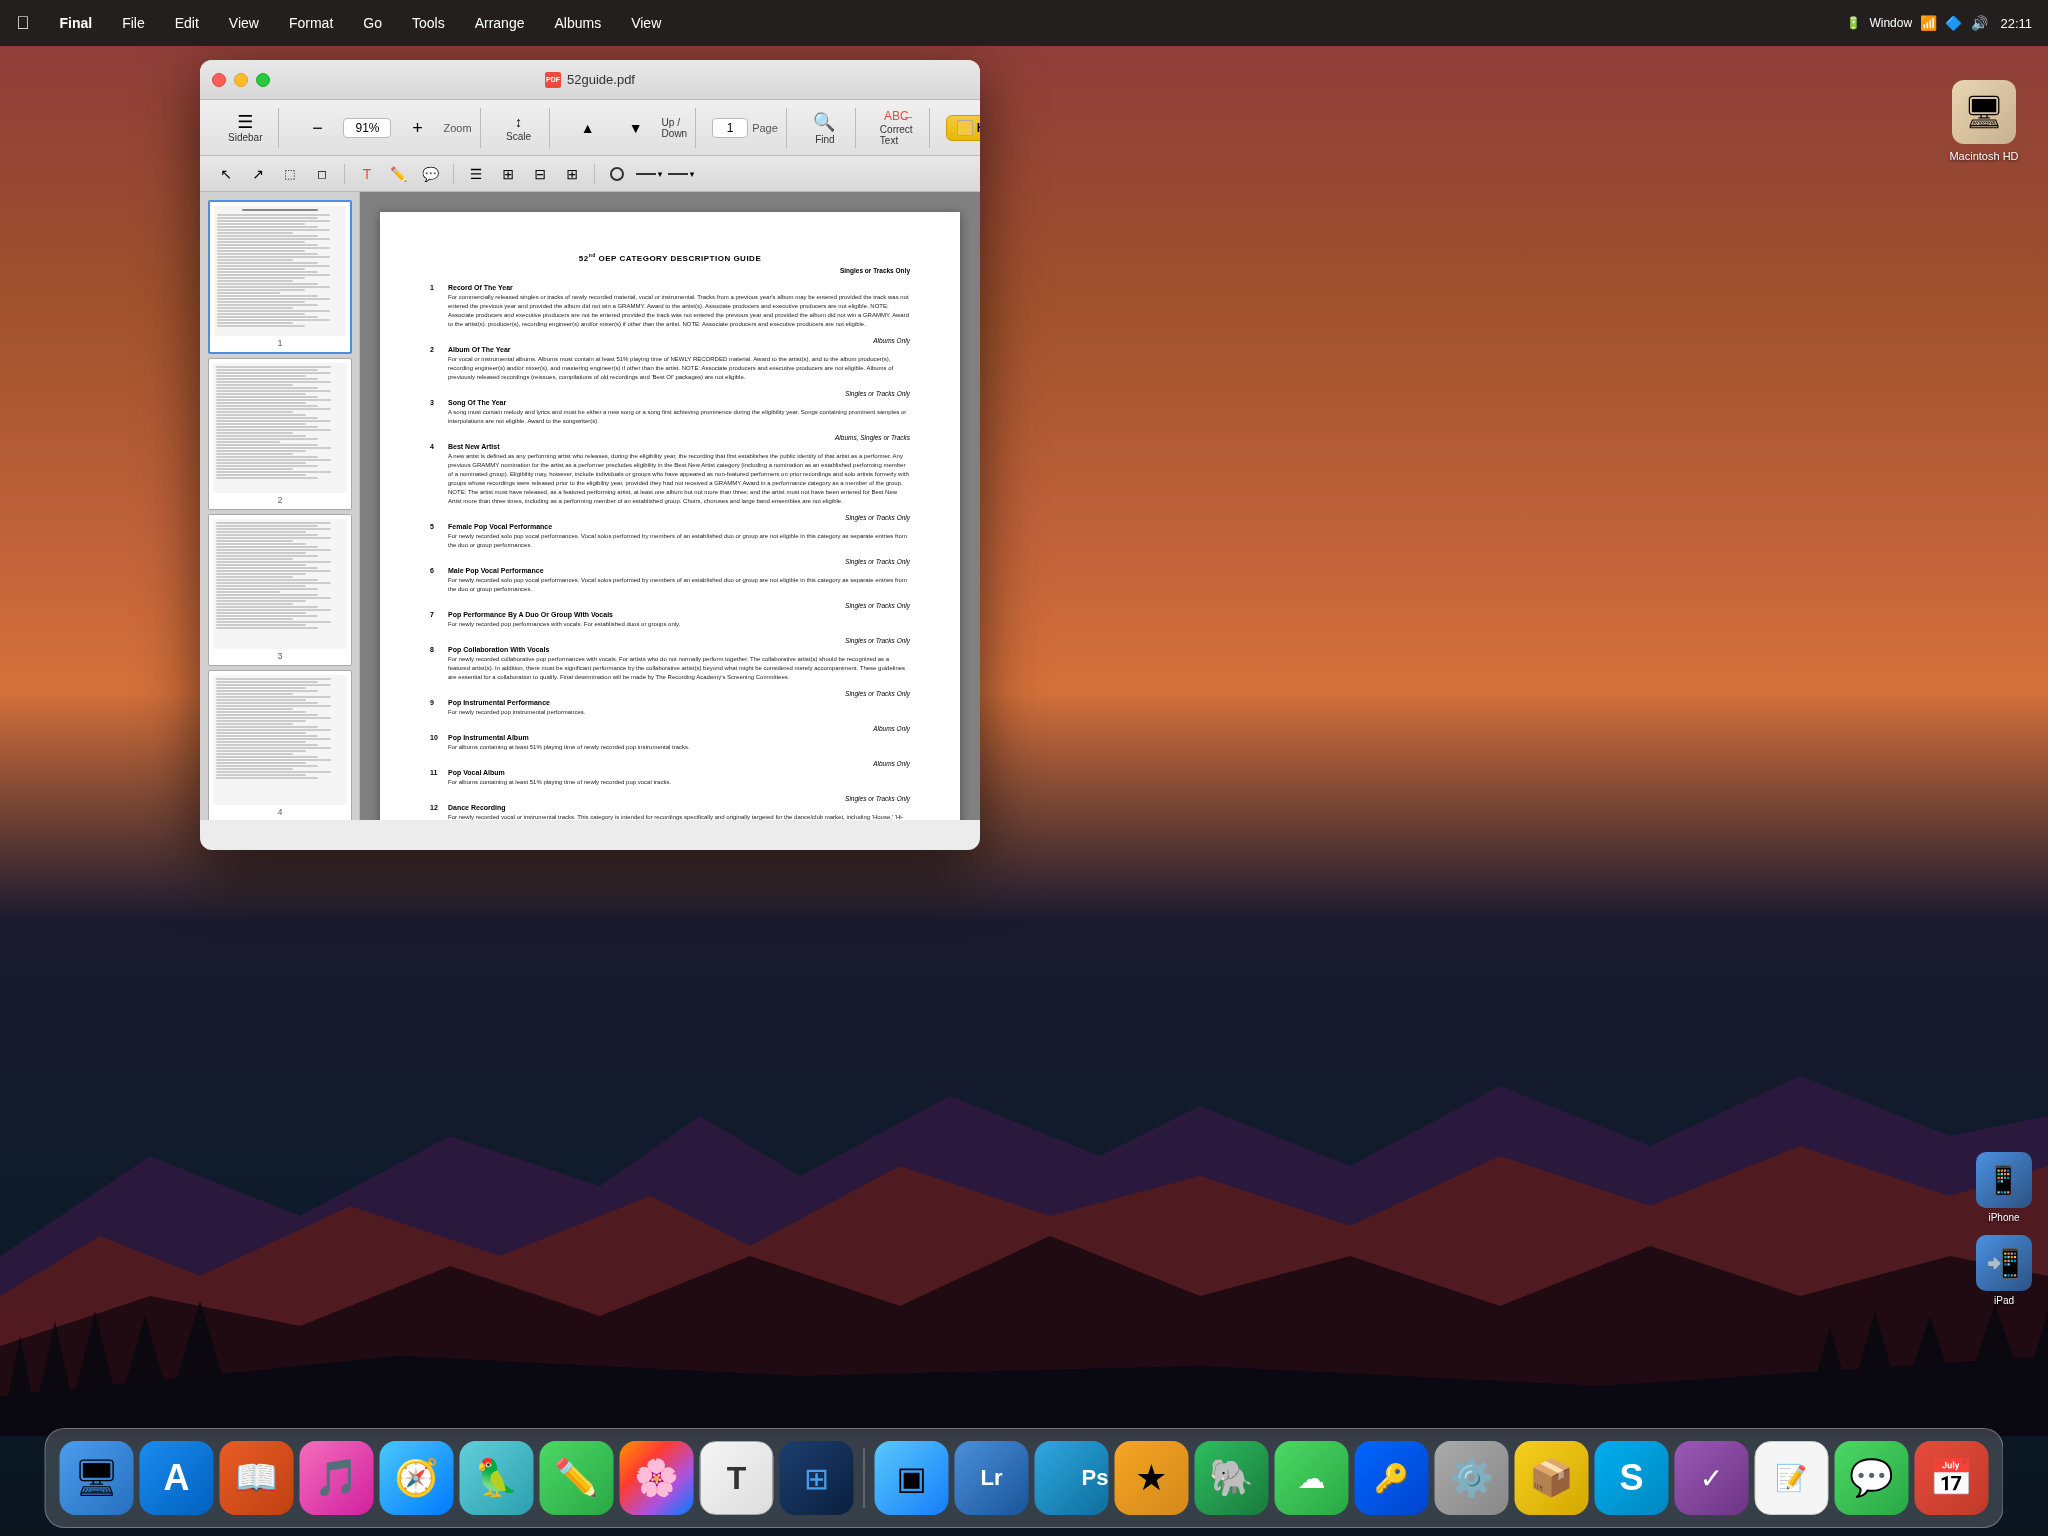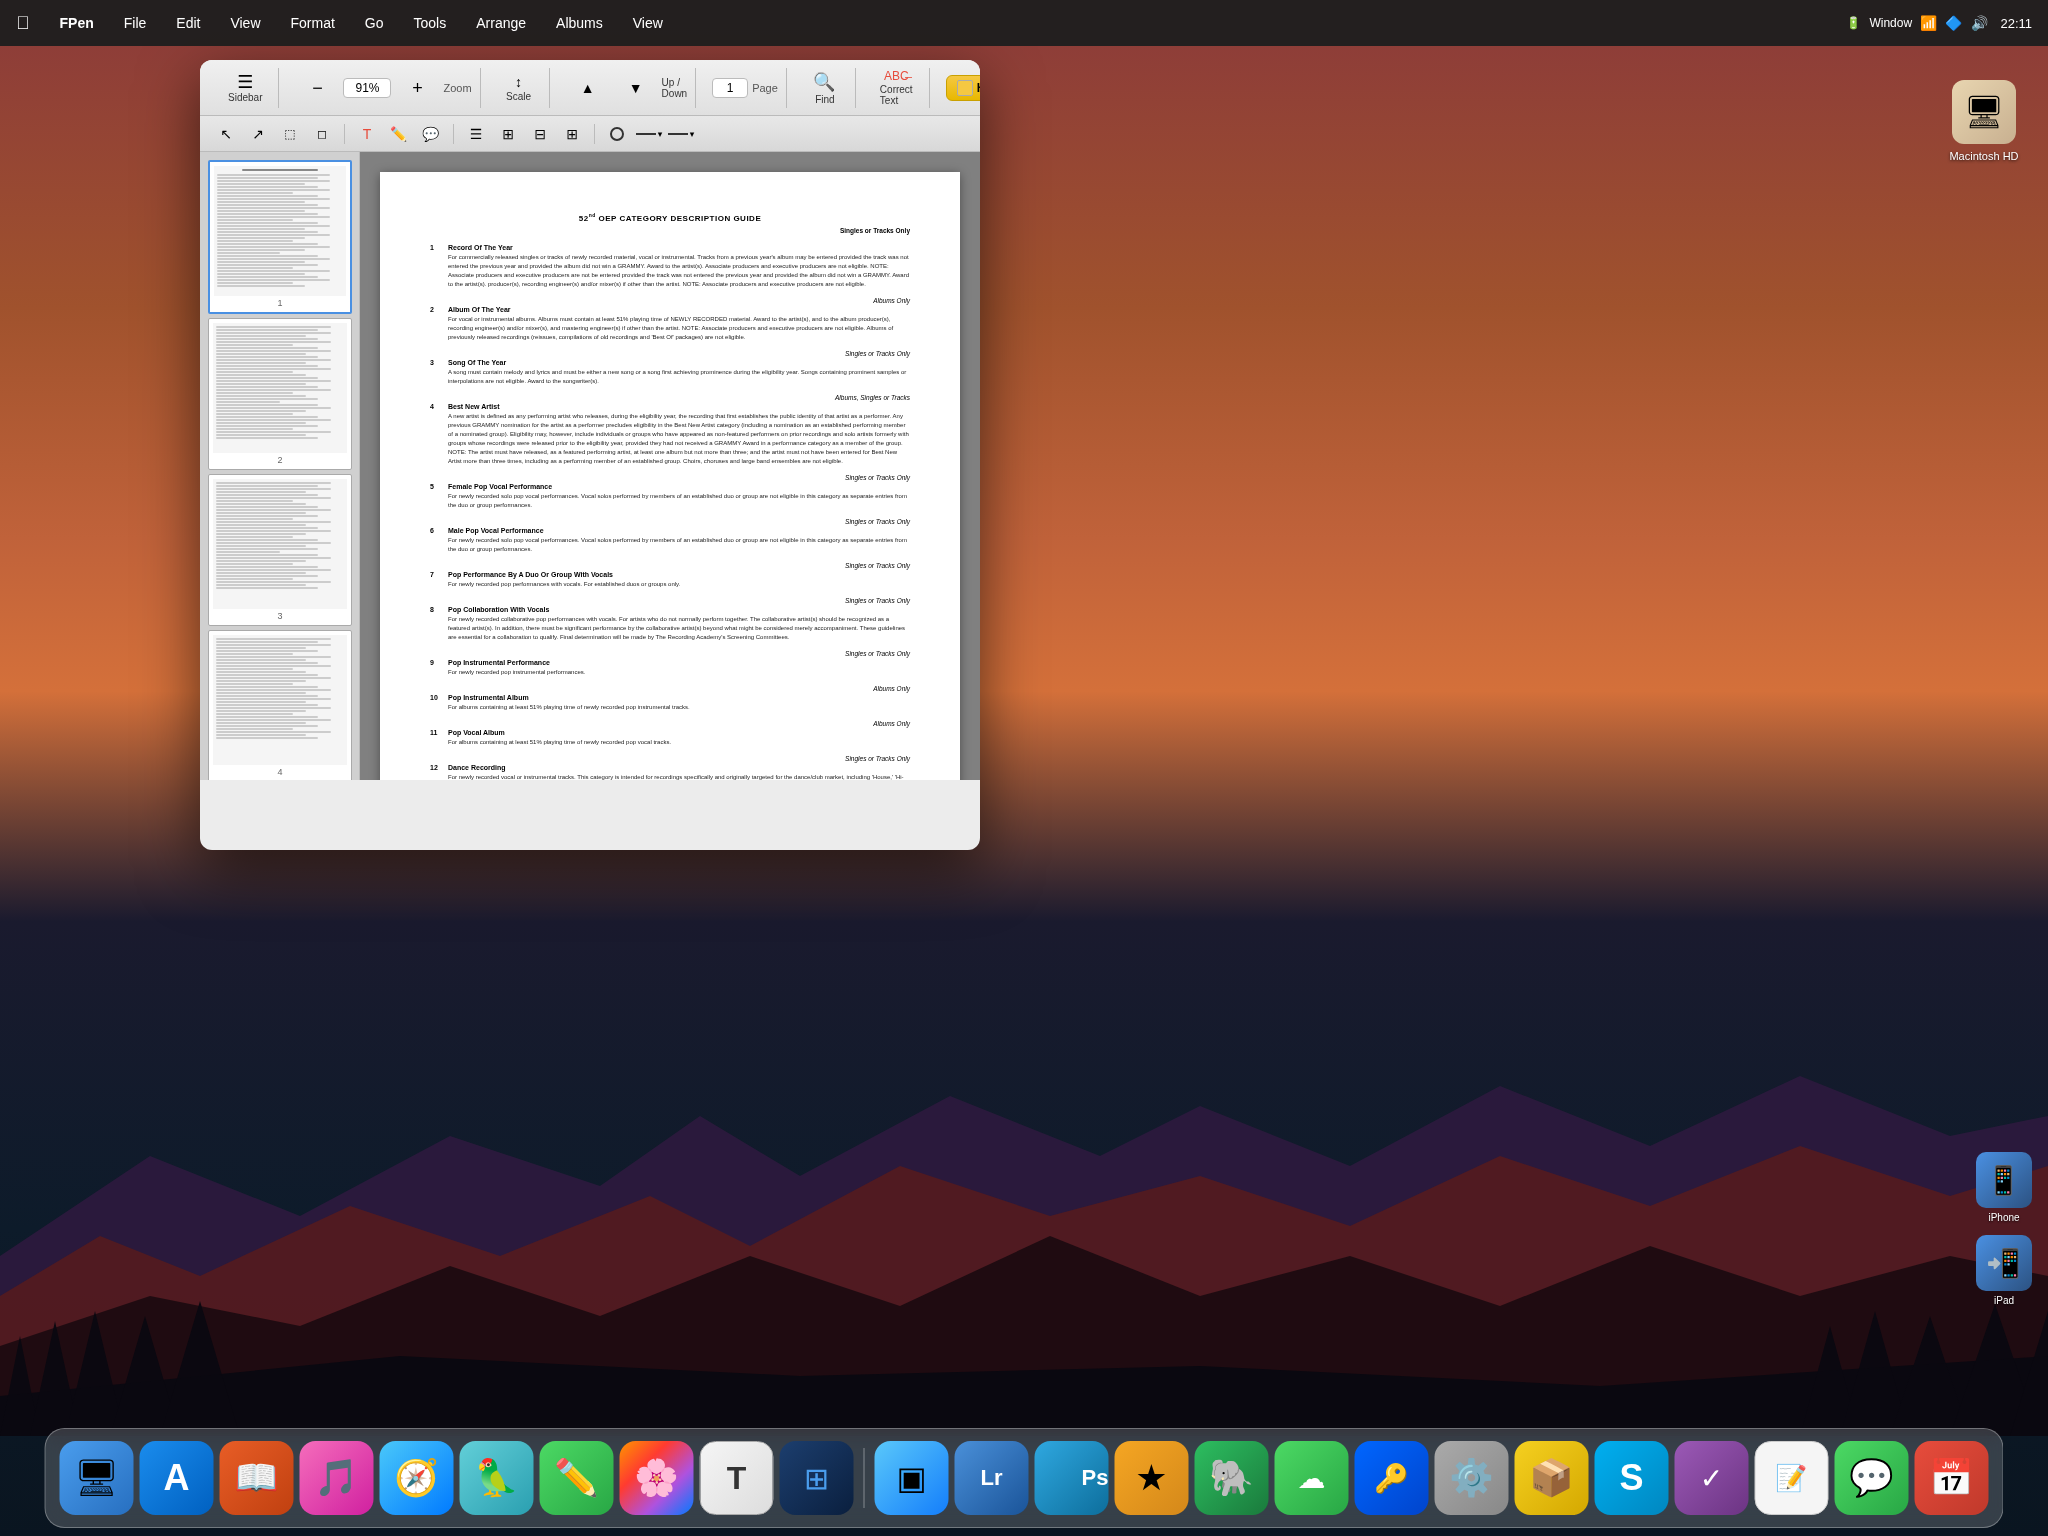--- a/index.html
+++ b/index.html
@@ -530,21 +530,21 @@
       <polygon points="1890,380 1930,260 1970,380"></polygon>
       <polygon points="1950,380 1995,248 2040,380"></polygon>
       <polygon points="2010,380 2048,255 2048,380"></polygon>
     </g>
   </svg>
 </div>
 
 <div class="menubar">
   <div class="menubar-left">
     <span class="apple-icon"></span>
-    <span class="menubar-item bold">FPen</span>
+    <span class="menubar-item bold">Final</span>
     <span class="menubar-item">File</span>
     <span class="menubar-item">Edit</span>
     <span class="menubar-item">View</span>
     <span class="menubar-item">Format</span>
     <span class="menubar-item">Go</span>
     <span class="menubar-item">Tools</span>
     <span class="menubar-item">Arrange</span>
     <span class="menubar-item">Albums</span>
     <span class="menubar-item">View</span>
   </div>
@@ -572,20 +572,31 @@
     <span style="color:white;font-size:10px;text-shadow:0 1px 2px rgba(0,0,0,0.8);">iPhone</span>
   </div>
   <div style="display:flex;flex-direction:column;align-items:center;gap:4px;">
     <div style="width:56px;height:56px;background:linear-gradient(135deg,#4a90e2,#2c5282);border-radius:10px;display:flex;align-items:center;justify-content:center;font-size:28px;">📲</div>
     <span style="color:white;font-size:10px;text-shadow:0 1px 2px rgba(0,0,0,0.8);">iPad</span>
   </div>
 </div>
 
 <div class="pdf-window">
 
+  <div class="window-titlebar">
+    <div class="window-controls">
+      <div class="traffic-light traffic-close"></div>
+      <div class="traffic-light traffic-min"></div>
+      <div class="traffic-light traffic-max"></div>
+    </div>
+    <div class="window-title">
+      <div class="pdf-icon-small">PDF</div>
+      <span>52guide.pdf</span>
+    </div>
+  </div>
 
   <div class="toolbar">
 
     <div class="toolbar-group">
       <div class="toolbar-btn">
         <span class="toolbar-btn-icon">☰</span>
         <span class="toolbar-btn-label">Sidebar</span>
       </div>
     </div>
 

